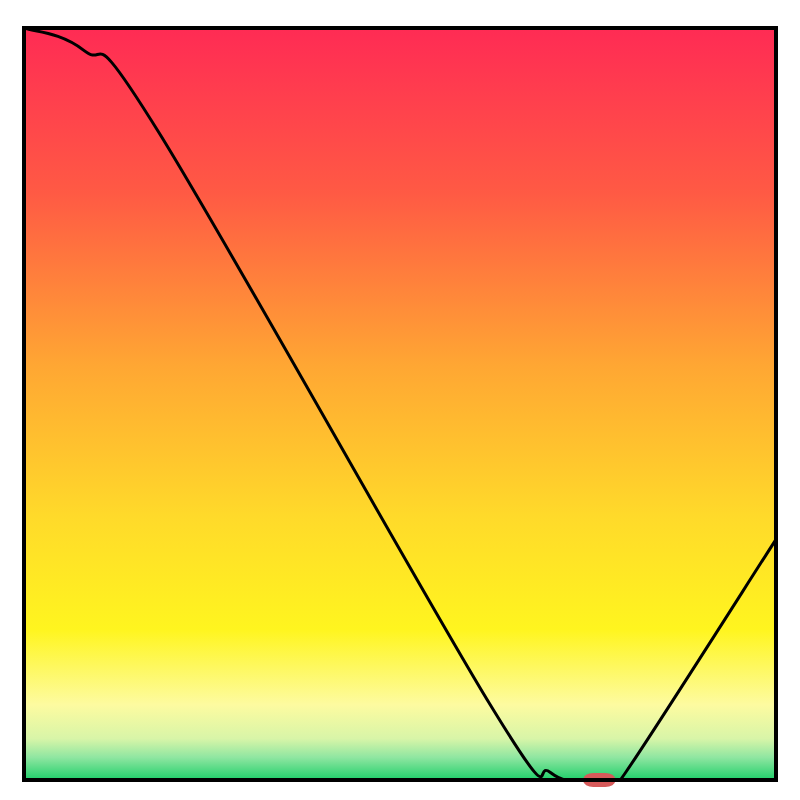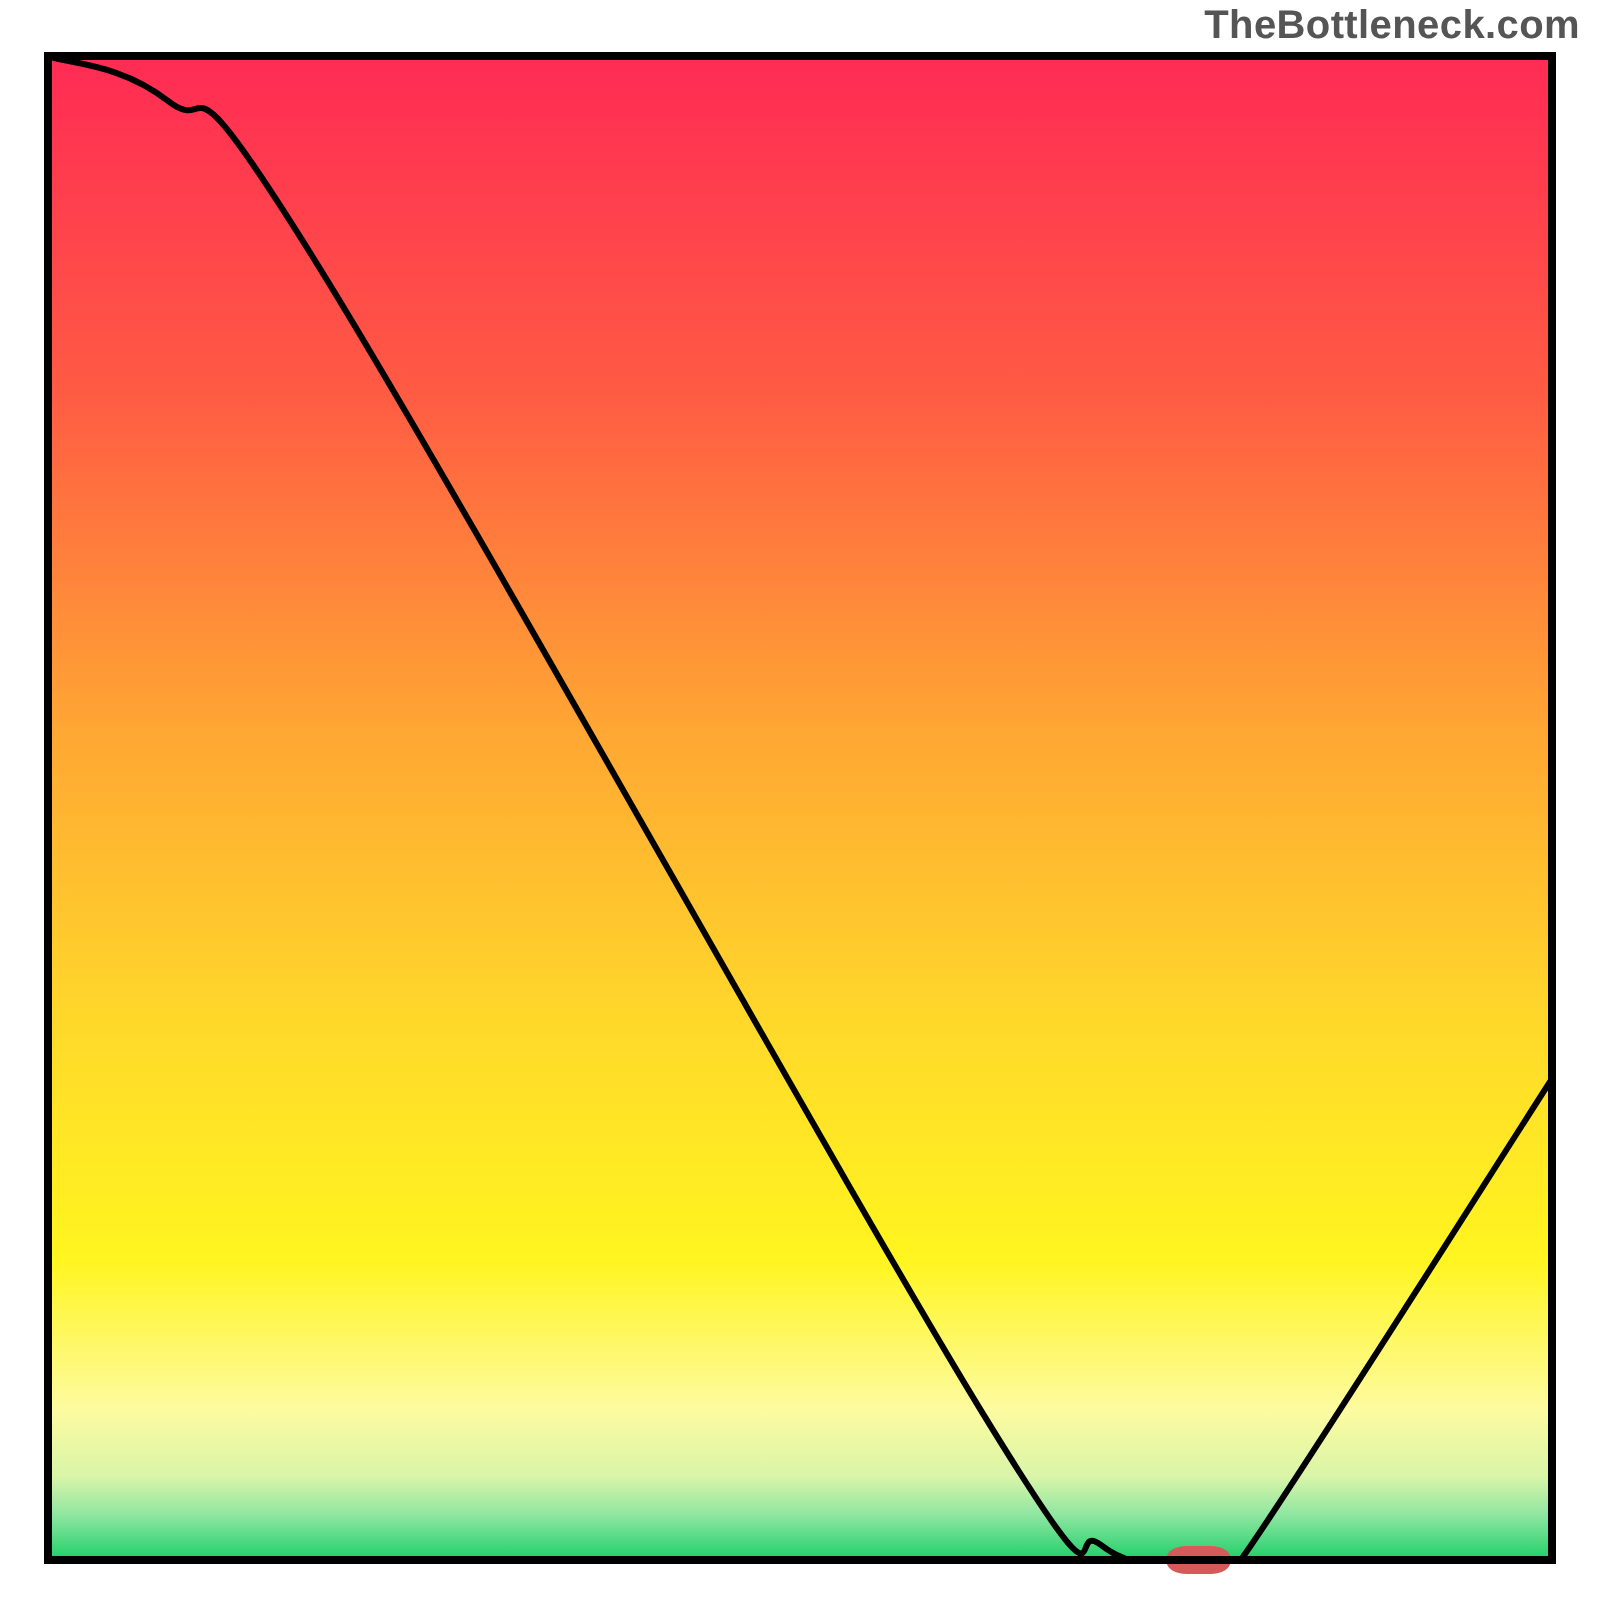--- a/index.html
+++ b/index.html
@@ -25,21 +25,20 @@
     letter-spacing: 0.2px;
   }
   svg {
     display: block;
   }
 </style>
 </head>
 <body>
 
 <div class="container">
-  <div class="watermark">TheBottleneck.com</div>
 
   <svg id="chart-svg" width="800" height="800" viewBox="0 0 800 800">
     <defs>
       <linearGradient id="bg-grad" x1="0" y1="0" x2="0" y2="1">
           <stop offset="0%" stop-color="#ff2b54"></stop>
           <stop offset="22%" stop-color="#ff5a44"></stop>
           <stop offset="45%" stop-color="#ffa733"></stop>
           <stop offset="65%" stop-color="#ffda2a"></stop>
           <stop offset="80%" stop-color="#fff51f"></stop>
           <stop offset="90%" stop-color="#fdfba0"></stop>

